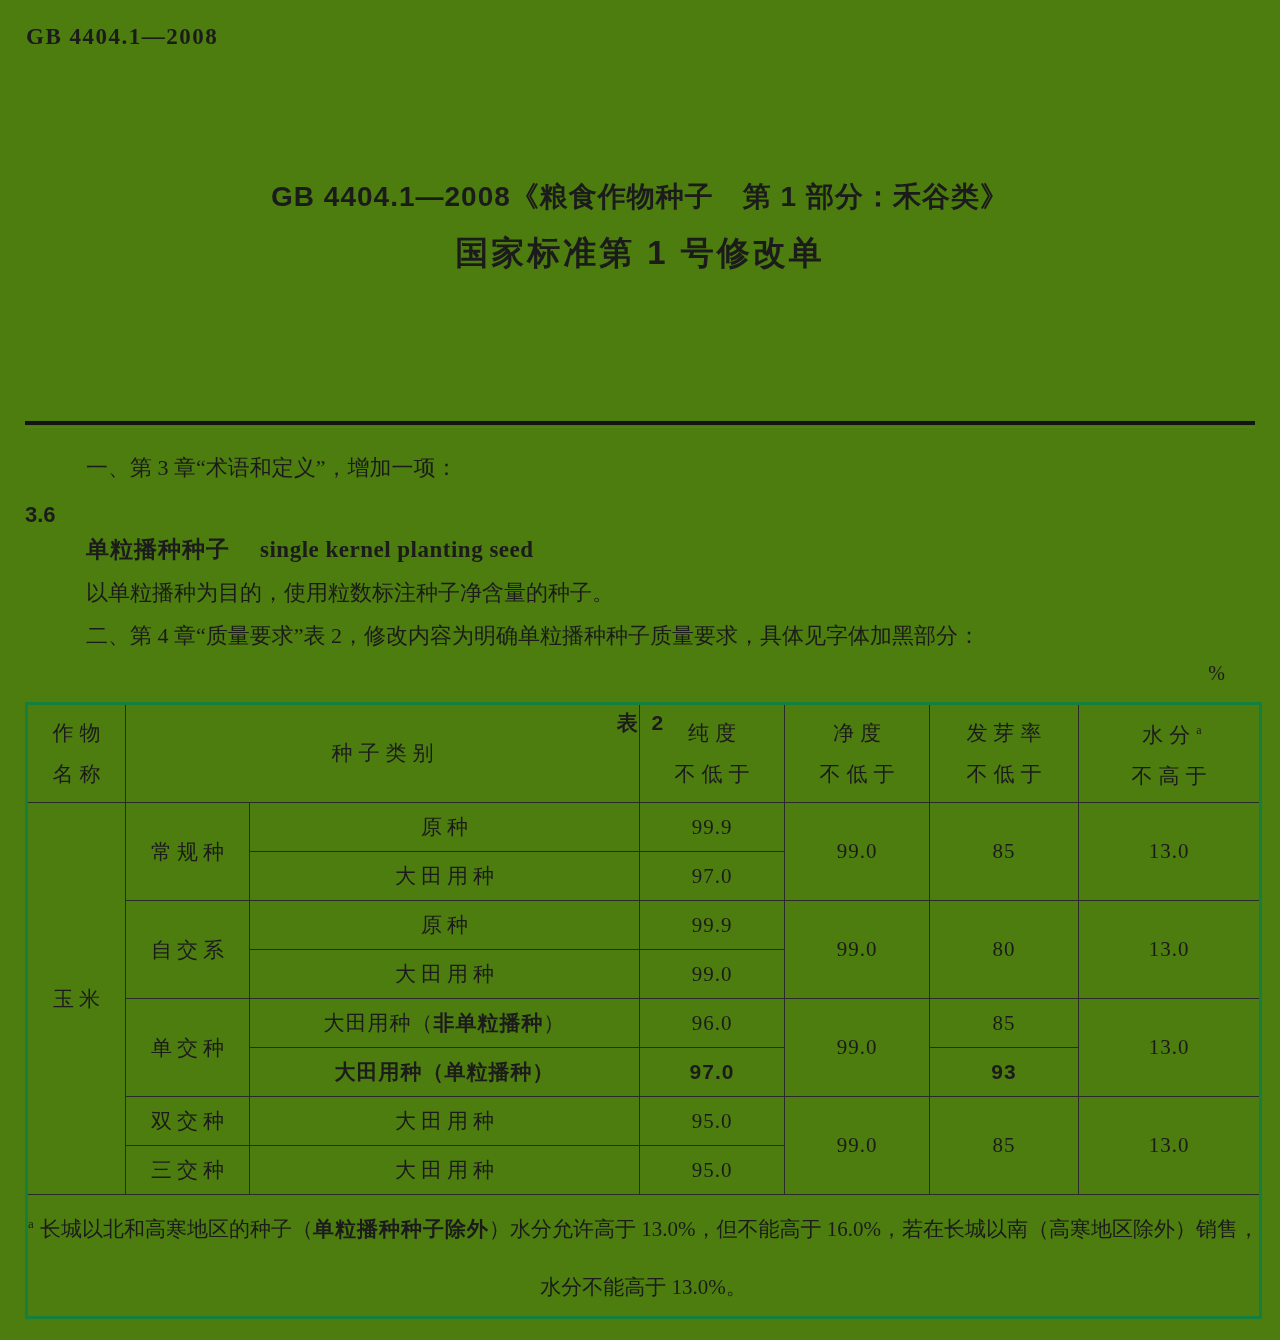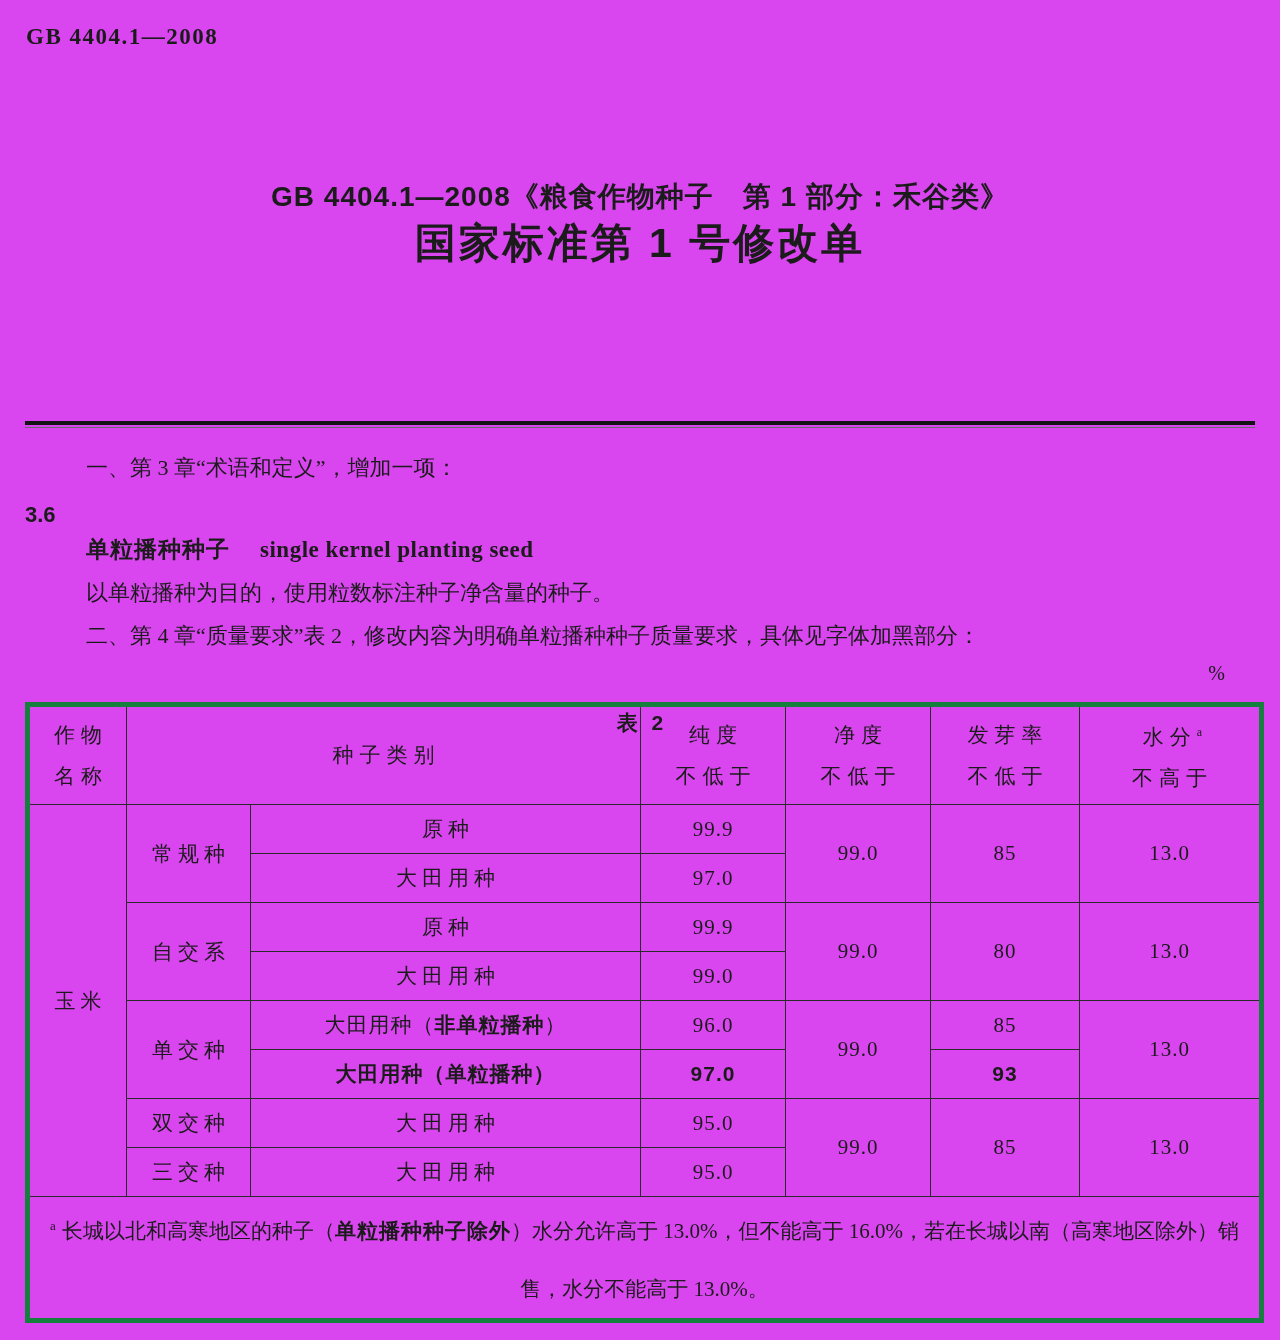--- a/index.html
+++ b/index.html
@@ -5,39 +5,39 @@
   :root{
     --serif: "Liberation Serif", "DejaVu Serif", serif;
     --sans:  "Liberation Sans", "DejaVu Sans", sans-serif;
     --ink: #1b1b1b;
     --line: #2a2a2a;
   }
   html,body{margin:0;padding:0;background:#fff;}
   .page{
     position:relative;
     width:1280px;height:1340px;
-    background:#d946ef;
+    background:#4d7c0f;
     color:var(--ink);
     font-family:var(--serif);
     overflow:hidden;
   }
   
   .doc-code{
     position:absolute;top:24px;left:26px;
     font-size:23px;font-weight:700;letter-spacing:1.5px;
     font-family:var(--serif);
   }
   
   .title-block{position:absolute;top:178px;left:0;width:100%;text-align:center;}
   .title-l1{
     font-size:28px;font-weight:700;letter-spacing:1px;
     font-family:var(--sans);
   }
   .title-l2{
-    font-size:41px;font-weight:700;letter-spacing:3px;
+    margin-top:15px;font-size:33px;font-weight:700;letter-spacing:3px;
     font-family:var(--sans);
   }
   
   .head-rule{
     position:absolute;top:421px;left:25px;width:1230px;
     height:2px;
     border-top:4px solid #141414;
     border-bottom:1px solid #6a6a6a;
   }
   .para{position:absolute;margin:0;font-size:22px;line-height:30px;color:var(--ink);}
@@ -63,21 +63,21 @@
     font-size:20px;font-family:var(--serif);
   }
 
   
   table.gb{
     position:absolute;top:702px;left:25px;
     width:1234px;
     border-collapse:collapse;table-layout:fixed;
     font-family:var(--serif);
   }
-  table.gb{border:5px solid #15803d;}
+  table.gb{border:3px solid #15803d;}
   table.gb td{
     border:1px solid var(--line);
     text-align:center;vertical-align:middle;
     font-size:21px;color:var(--ink);
     padding:0;overflow:hidden;
   }
   tr.hdr td{height:97px;}
   .hl{line-height:41px;letter-spacing:6px;text-indent:6px;}
   .hl sup{font-size:12px;letter-spacing:0;vertical-align:super;}
   tr.body-row td{height:48px;}

